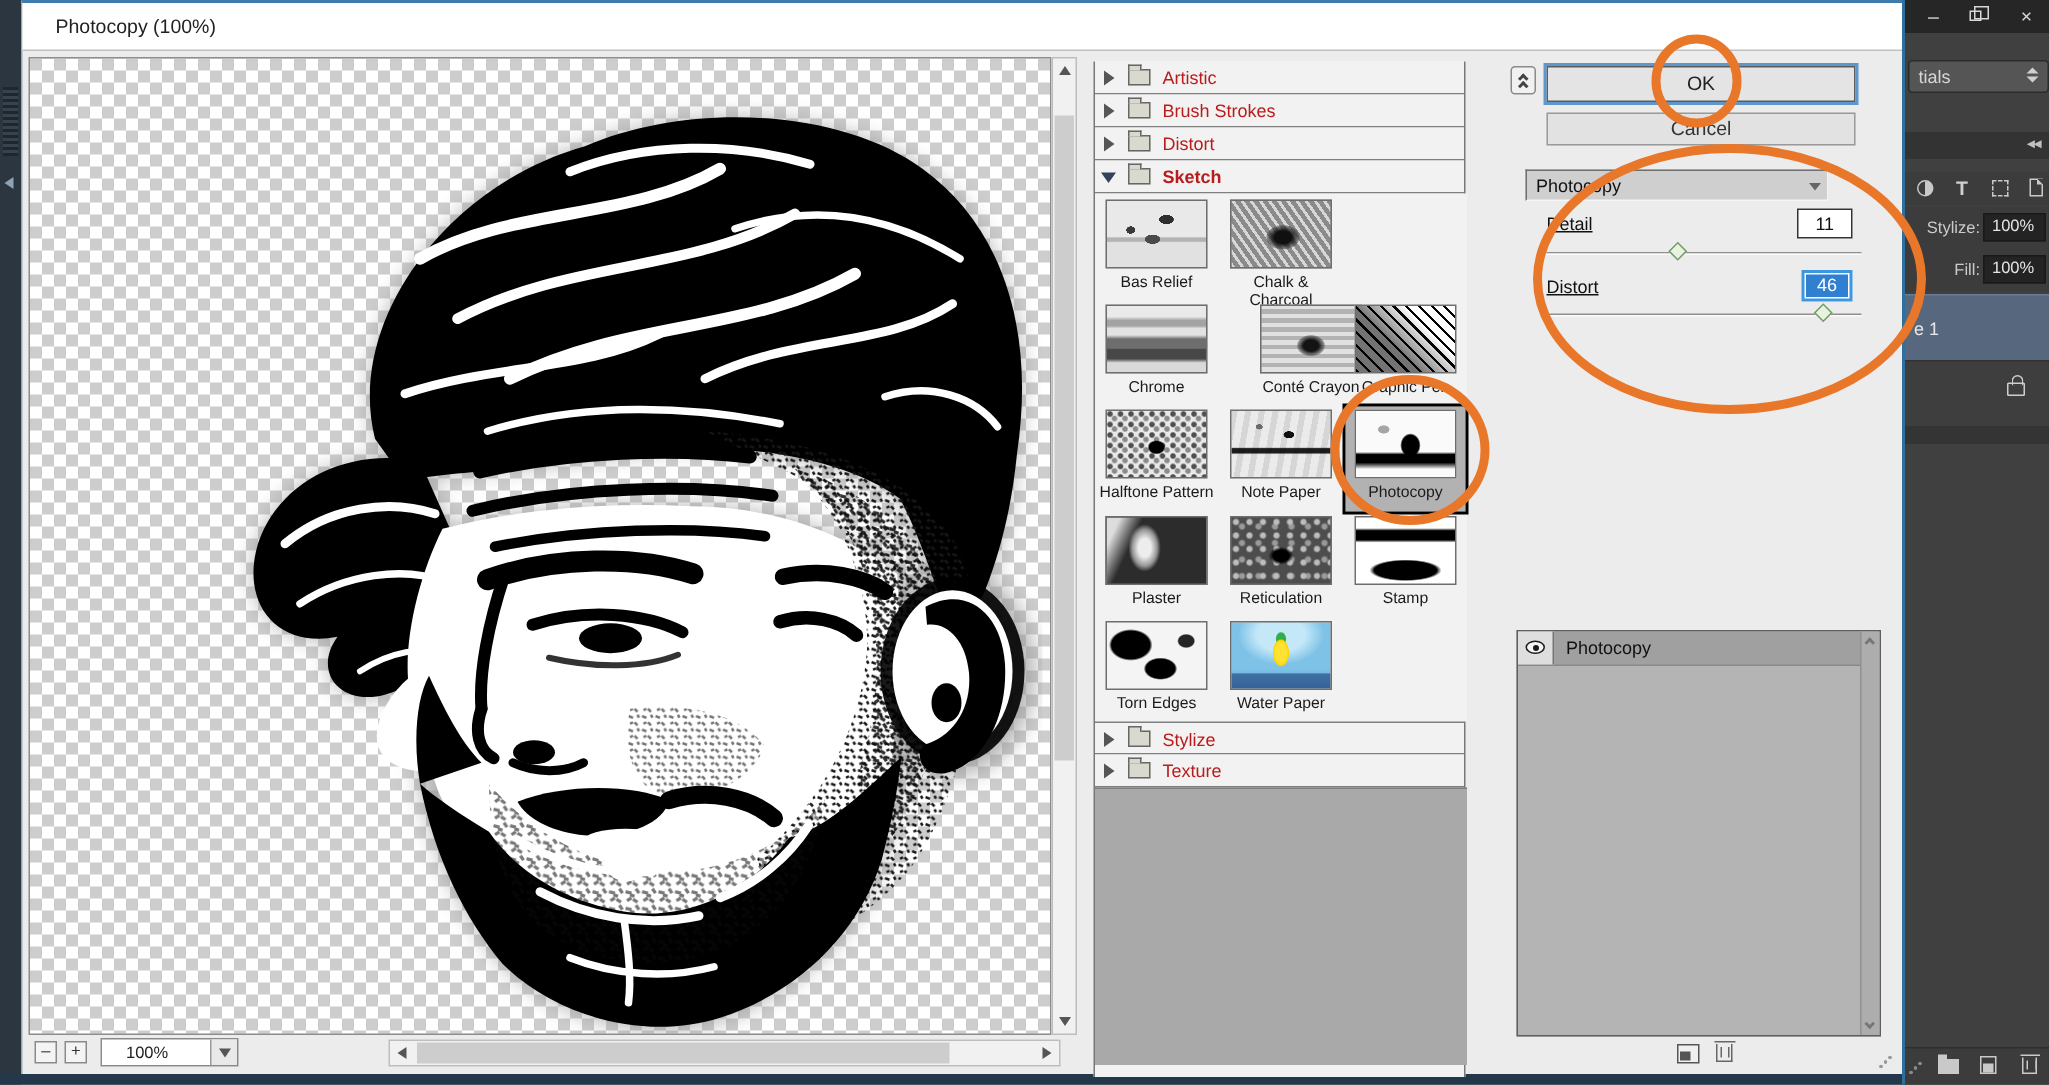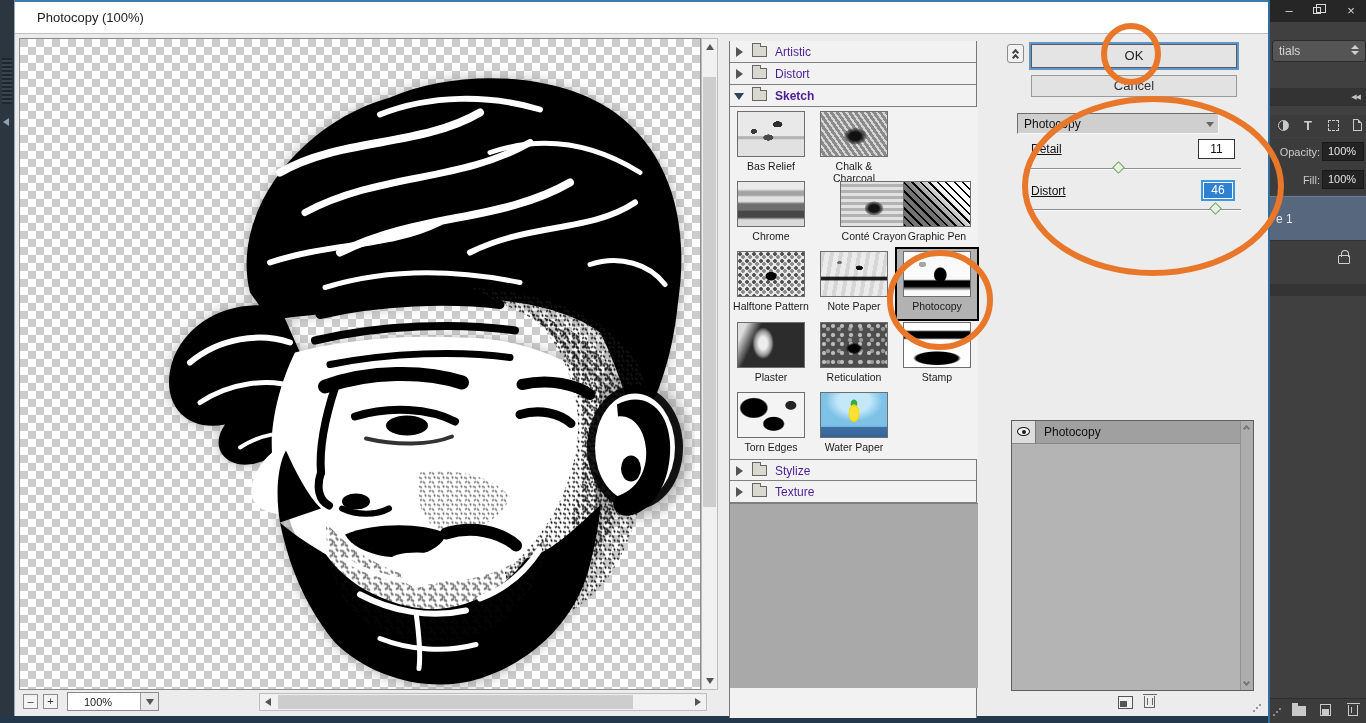--- a/index.html
+++ b/index.html
@@ -93,21 +93,21 @@
   
   #filters { left:714px; top:39px; width:248px; height:677px; background:#f2f2f2;
     border-left:1px solid #777; border-right:1px solid #777; }
   .cat { position:relative; width:100%; height:22px; border-bottom:1px solid #7f7f7f; background:#f2f2f2; }
   .cat .tri-c { position:absolute; left:6px; top:6px; width:0; height:0;
     border-top:5px solid transparent; border-bottom:5px solid transparent; border-left:7px solid #555; }
   .cat .tri-e { position:absolute; left:4px; top:8px; width:0; height:0;
     border-left:5px solid transparent; border-right:5px solid transparent; border-top:7px solid #33425a; }
   .cat .fold { position:absolute; left:22px; top:5px; width:15px; height:11px; background:#d9d9cf; border:1px solid #666; }
   .cat .fold::before { content:""; position:absolute; left:-1px; top:-4px; width:7px; height:3px; background:#d9d9cf; border:1px solid #666; border-bottom:none; }
-  .cat .clabel { position:absolute; left:45px; top:4px; font-size:12px; color:#4c1d95; }
+  .cat .clabel { position:absolute; left:45px; top:4px; font-size:12px; color:#b91c1c; }
   .cat.exp .clabel { font-weight:bold; }
 
   #grid { position:relative; width:248px; height:352px; background:#f2f2f2; }
   .cell { position:absolute; width:80px; height:70px; }
   .cell .th { position:absolute; left:6px; top:2px; width:68px; height:46px; border:1px solid #6e6e6e; }
   .cell .tlabel { position:absolute; left:0; top:51px; width:80px; text-align:center; font-size:10.5px; color:#1a1a1a; }
   .cell.selected { background:#b2b2b2; outline:2px solid #000; }
 
   .t-bas { background:radial-gradient(8px 5px at 60% 28%,#2e2e2e 60%,transparent 62%),
     radial-gradient(5px 4px at 24% 44%,#3a3a3a 60%,transparent 62%),
@@ -219,21 +219,21 @@
       </span>
   </div>
   <div class="abs collapse-row" style="font-size:7px;">◀◀</div>
   <div class="abs lockrow">
     <span class="halfc"></span>
     <span class="ticon">T</span>
     <span class="dsq"></span>
     <span class="page"></span>
   </div>
   <div class="abs psrow" style="top:138px;">
-    <span class="lbl">Opacity:</span>
+    <span class="lbl">Stylize:</span>
     <span class="valbox">100%</span>
   </div>
   <div class="abs psrow" style="top:166px;">
     <span class="lbl">Fill:</span>
     <span class="valbox">100%</span>
   </div>
   <div class="abs layer-sel">e 1</div>
   <div class="abs layer-bg">
     <span class="padlock"></span>
   </div>
@@ -366,20 +366,25 @@
 
   <div class="abs" id="filters">
     <div class="cat">
       <span class="tri-c"></span>
       <span class="fold"></span>
       <span class="clabel">Artistic</span>
     </div>
     <div class="cat">
       <span class="tri-c"></span>
       <span class="fold"></span>
+      <span class="clabel">Brush Strokes</span>
+    </div>
+    <div class="cat">
+      <span class="tri-c"></span>
+      <span class="fold"></span>
       <span class="clabel">Distort</span>
     </div>
     <div class="cat exp">
       <span class="tri-e"></span>
       <span class="fold"></span>
       <span class="clabel">Sketch</span>
     </div>
 
     <div id="grid">
       <div class="cell" style="left:1px;top:2px;">

